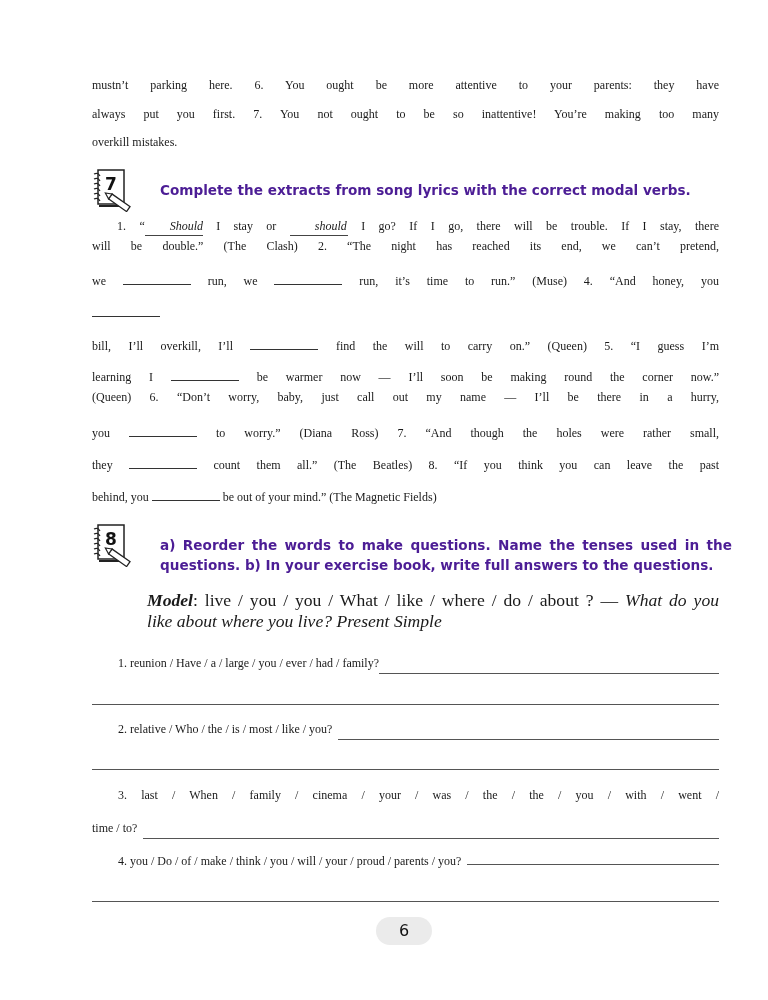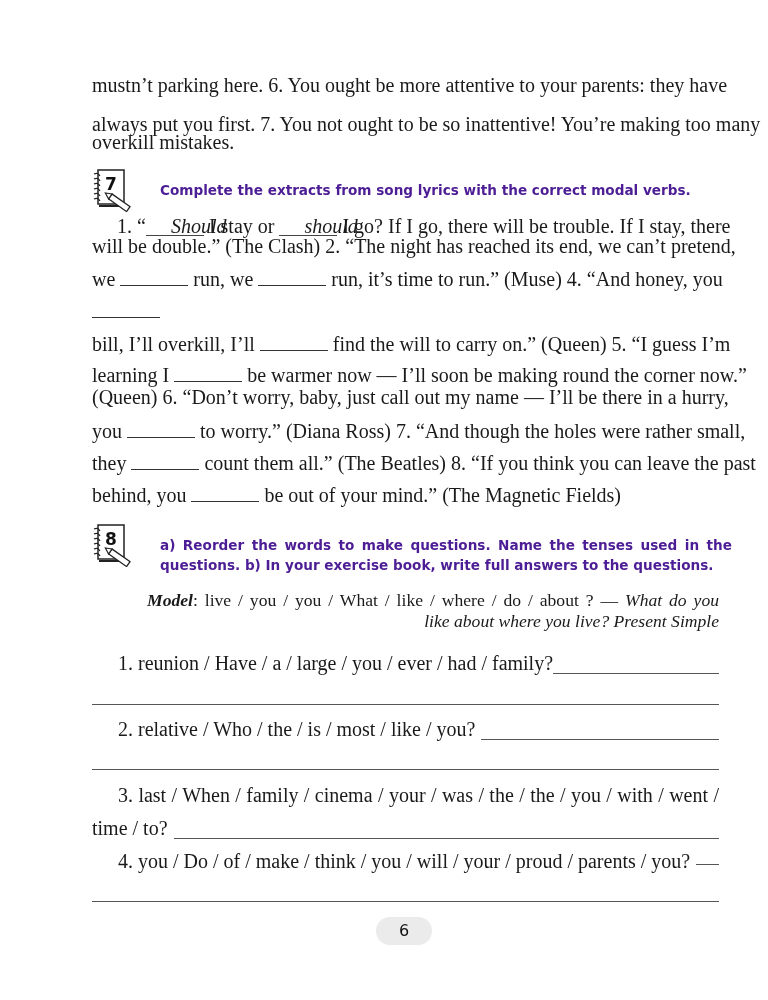--- a/index.html
+++ b/index.html
@@ -1,35 +1,35 @@
 <!DOCTYPE html>
 <html><head>
 <meta charset="utf-8">
 <style>
   html, body { margin:0; padding:0; }
   body { width:768px; height:1000px; background:#ffffff; position:relative; overflow:hidden;
          font-family:"Liberation Serif","DejaVu Serif",serif; color:#1a1a1a; }
-  .line { position:absolute; left:92px; width:627px; font-size:20px; line-height:22px; white-space:nowrap; }
+  .line { position:absolute; left:92px; width:627px; font-size:12px; line-height:22px; white-space:nowrap; }
   .just { text-align:justify; text-align-last:justify; }
   .blank { display:inline-block; border-bottom:1.2px solid #333; height:16px; vertical-align:baseline; }
   .b70 { width:68px; }
   .fill { display:inline-block; border-bottom:1.2px solid #444; text-align:left; font-style:italic; line-height:18px; }
   .rule { position:absolute; left:92px; width:627px; border-top:1.3px solid #555; height:0; }
   .instr { position:absolute; left:160px; font-family:"DejaVu Sans","Liberation Sans",sans-serif; font-weight:bold; font-size:13.6px; line-height:20px; color:#4c1d95; }
   .icon { position:absolute; width:48px; height:44px; }
-  .model { position:absolute; left:147px; width:572px; font-size:17.6px; line-height:21px;text-align:right; }
+  .model { position:absolute; left:147px; width:572px; font-size:17.6px; line-height:21px; }
   .page-num { position:absolute; left:376px; top:917px; width:56px; height:28px; border-radius:14px; background:#ebebeb;
               font-family:"DejaVu Sans","Liberation Sans",sans-serif; font-size:16px; line-height:28px; text-align:center; color:#111; }
   .ans { display:inline-block; border-bottom:1.3px solid #555; vertical-align:baseline; height:14px; }
 </style>
 </head>
 <body>
 
 <div class="line just" style="top:74px">mustn’t parking here. 6. You ought be more attentive to your parents: they have</div>
-<div class="line just" style="top:113px">always put you first. 7. You not ought to be so inattentive! You’re making too many</div>
+<div class="line just" style="top:103px">always put you first. 7. You not ought to be so inattentive! You’re making too many</div>
 <div class="line" style="top:131px">overkill mistakes.</div>
 
 <div class="icon" style="left:90px; top:168px">
   <svg width="48" height="44" viewBox="0 0 48 44">
     <rect x="8" y="2" width="26" height="34" fill="#fff" stroke="#222" stroke-width="1.5"></rect>
     <g stroke="#222" stroke-width="1.2" fill="none">
       <path d="M4 6 q4 -2 6 2"></path>
         <path d="M4 11 q4 -2 6 2"></path>
         <path d="M4 16 q4 -2 6 2"></path>
       <path d="M4 21 q4 -2 6 2"></path>

